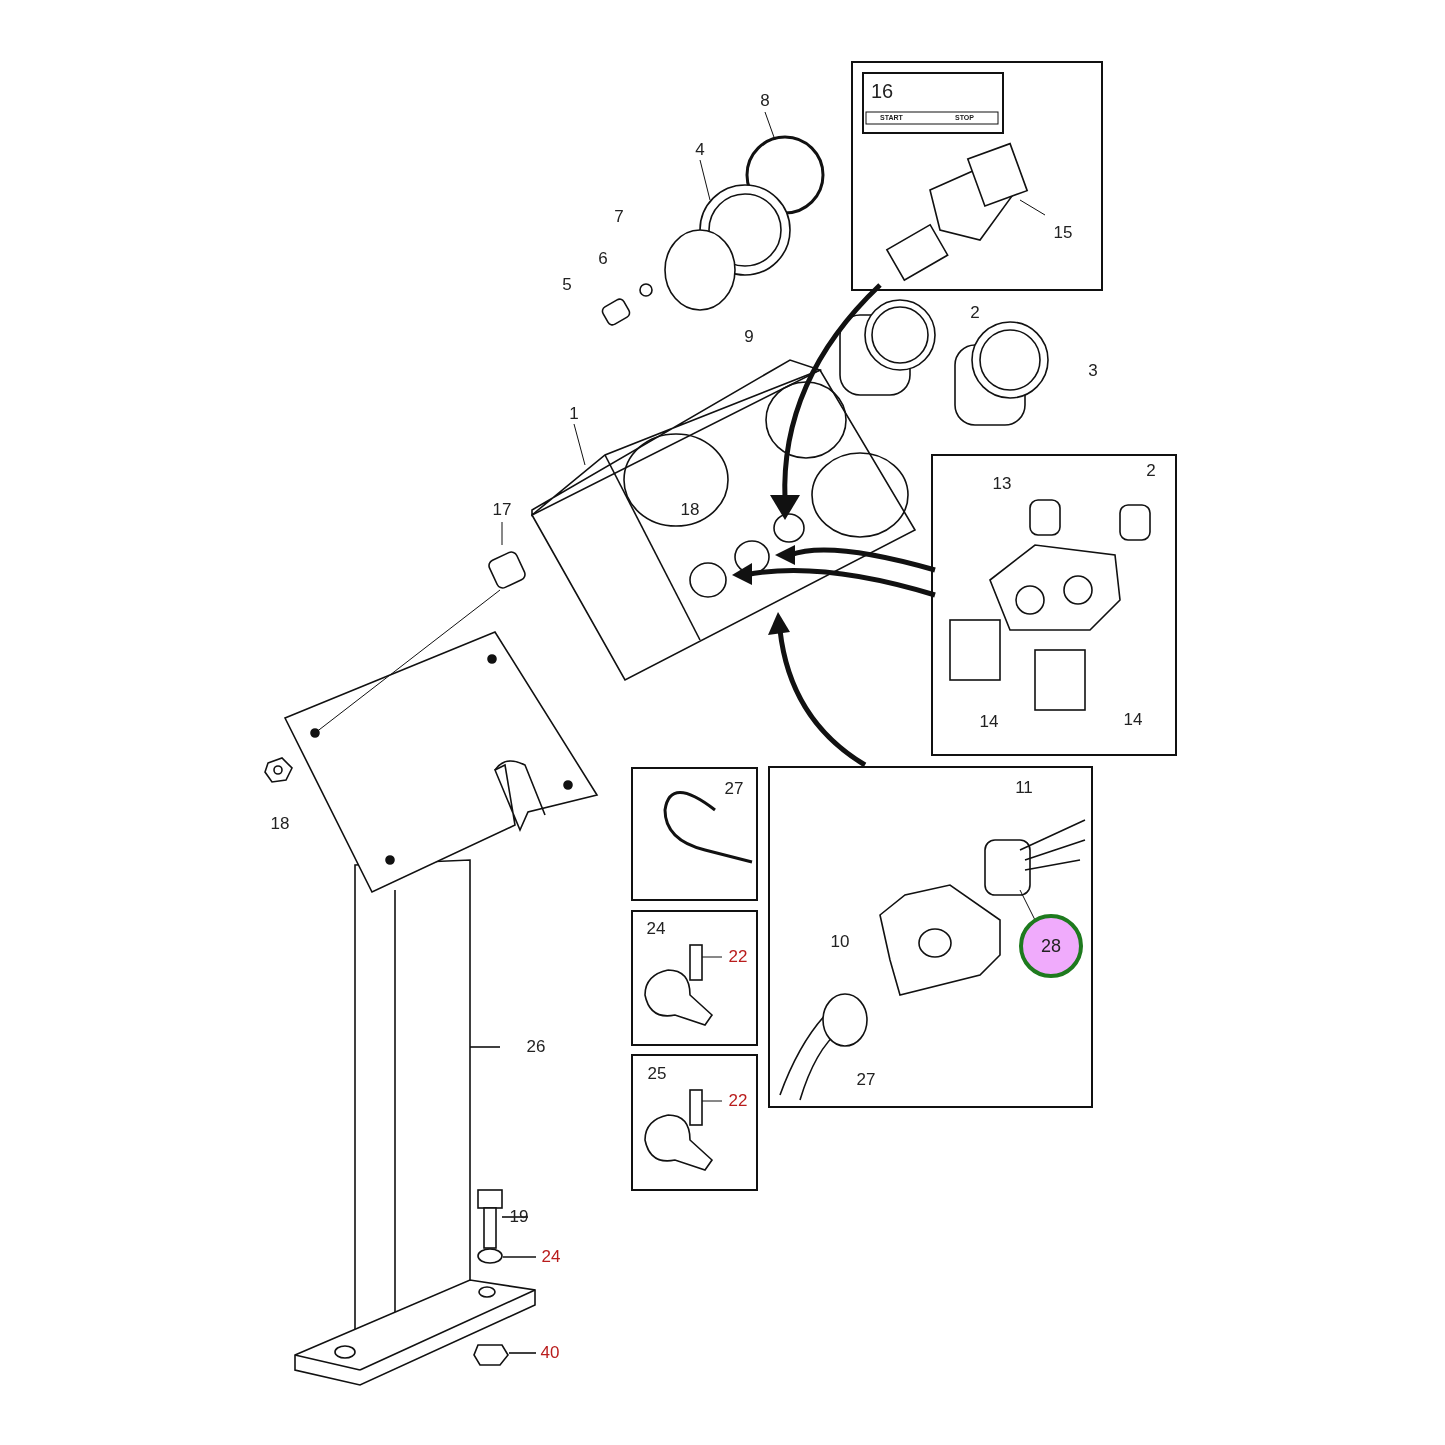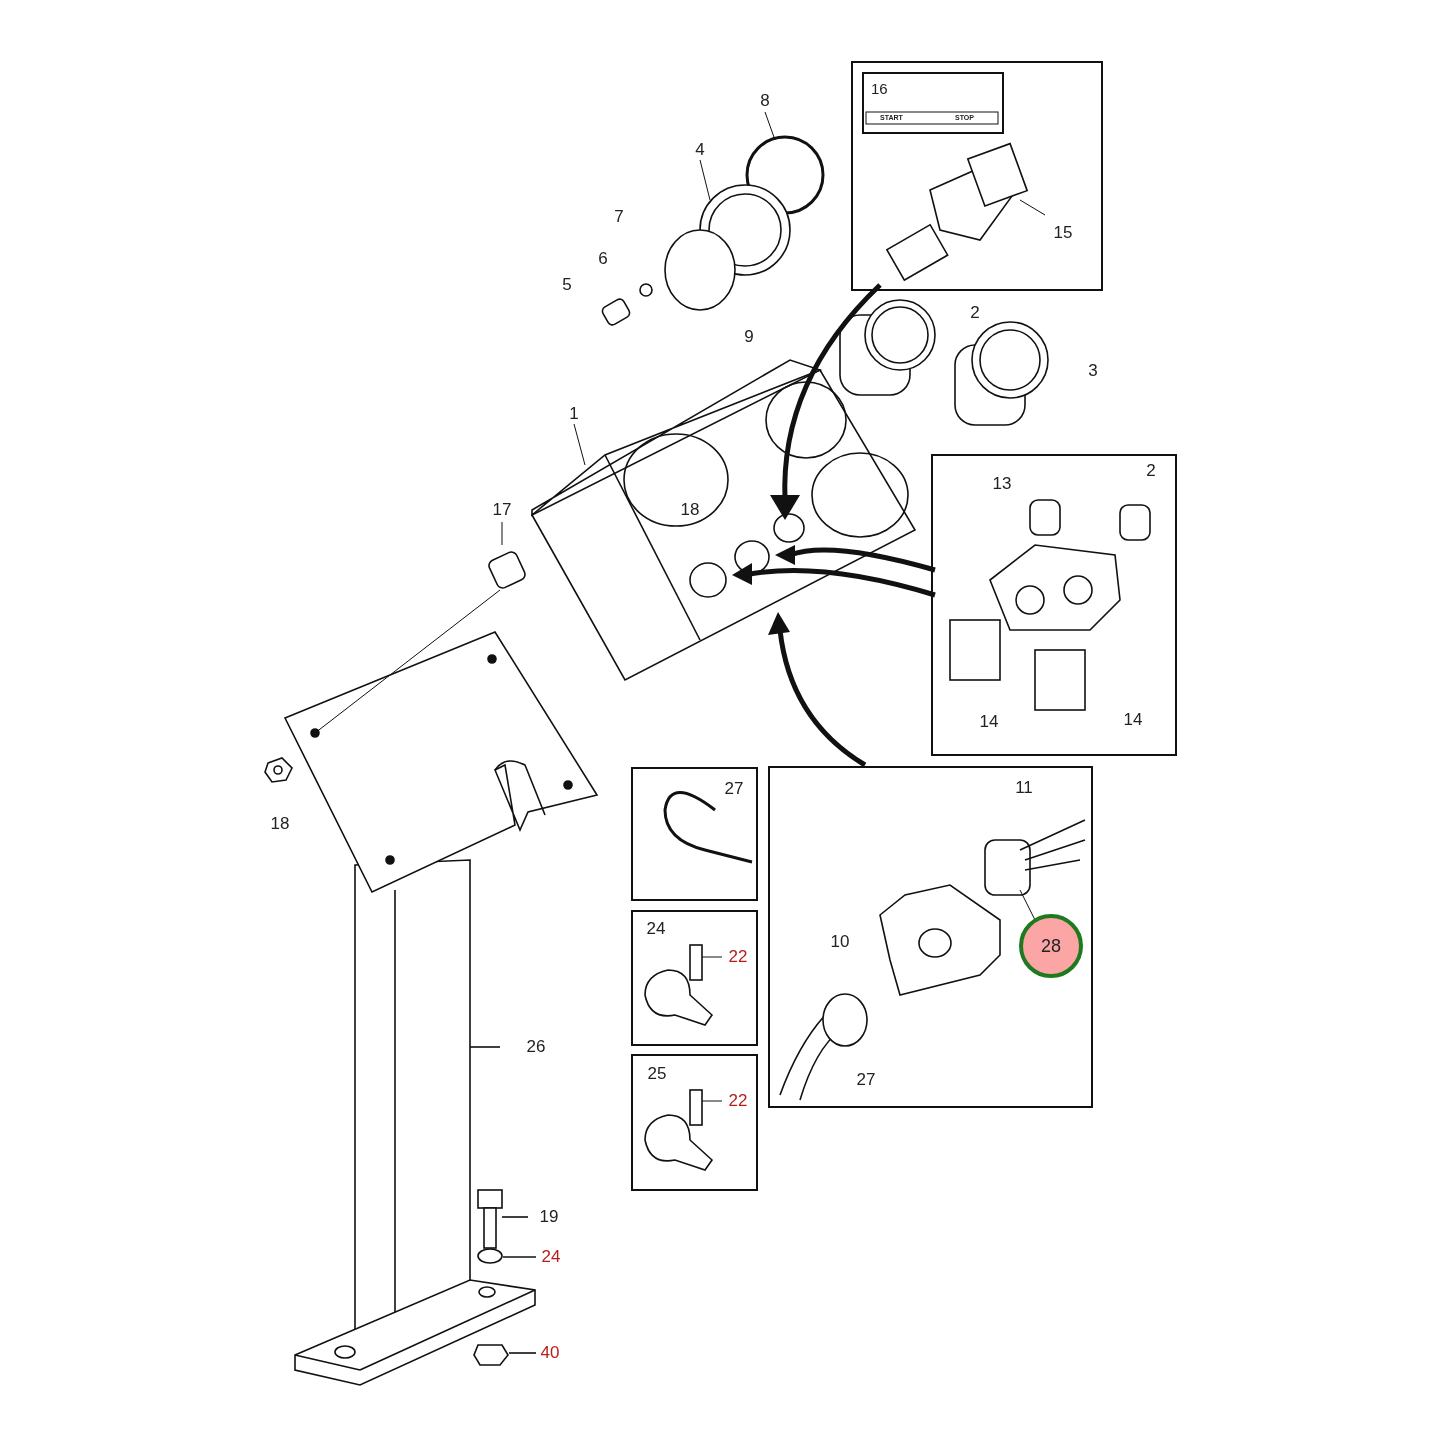--- a/index.html
+++ b/index.html
@@ -1,22 +1,22 @@
 <!DOCTYPE html>
 <html><head>
 <meta charset="utf-8">
 <style>
   html,body{margin:0;padding:0;background:#fff;}
   body{width:1445px;height:1445px;position:relative;overflow:hidden;font-family:"Liberation Sans",sans-serif;}
   svg{position:absolute;left:0;top:0;}
   .lbl{position:absolute;font-size:17px;color:#222;transform:translate(-50%,-50%);white-space:nowrap;}
   .lbl.grey{color:#b91c1c;}
-  .hl{position:absolute;width:56px;height:56px;border:4px solid #1e7a1e;border-radius:50%;background:#fca5a5;
+  .hl{position:absolute;width:56px;height:56px;border:4px solid #1e7a1e;border-radius:50%;background:#f0abfc;
       display:flex;align-items:center;justify-content:center;font-size:18px;color:#222;transform:translate(-50%,-50%);cursor:pointer;}
-  .inset-title{position:absolute;font-size:15px;color:#222;}
+  .inset-title{position:absolute;font-size:20px;color:#222;}
   .strip{position:absolute;font-size:7px;font-weight:bold;color:#222;}
 </style>
 </head>
 <body>
 
 <svg width="1445" height="1445" viewBox="0 0 1445 1445" fill="none" stroke="#111" stroke-width="1.6">
 
   <g>
     <polygon points="355,865 470,860 470,1290 355,1345" fill="#fff"></polygon>
     <line x1="395" y1="890" x2="395" y2="1340"></line>
@@ -161,21 +161,21 @@
 <div class="lbl" style="left:840px;top:942px;">10</div>
 <div class="lbl" style="left:1024px;top:788px;">11</div>
 <div class="lbl" style="left:1151px;top:471px;">2</div>
 <div class="lbl" style="left:1002px;top:484px;">13</div>
 <div class="lbl" style="left:989px;top:722px;">14</div>
 <div class="lbl" style="left:1133px;top:720px;">14</div>
 <div class="lbl" style="left:1063px;top:233px;">15</div>
 <div class="lbl" style="left:502px;top:510px;">17</div>
 <div class="lbl" style="left:690px;top:510px;">18</div>
 <div class="lbl" style="left:280px;top:824px;">18</div>
-<div class="lbl" style="left:549px;top:1217px;">19</div>
+<div class="lbl" style="left:519px;top:1217px;">19</div>
 <div class="lbl grey" style="left:550px;top:1353px;">40</div>
 <div class="lbl grey" style="left:551px;top:1257px;">24</div>
 <div class="lbl grey" style="left:738px;top:957px;">22</div>
 <div class="lbl grey" style="left:738px;top:1101px;">22</div>
 <div class="lbl" style="left:734px;top:789px;">27</div>
 <div class="lbl" style="left:656px;top:929px;">24</div>
 <div class="lbl" style="left:657px;top:1074px;">25</div>
 <div class="lbl" style="left:522px;top:1047px;margin-left:14px;">26</div>
 <div class="lbl" style="left:866px;top:1080px;">27</div>
 

